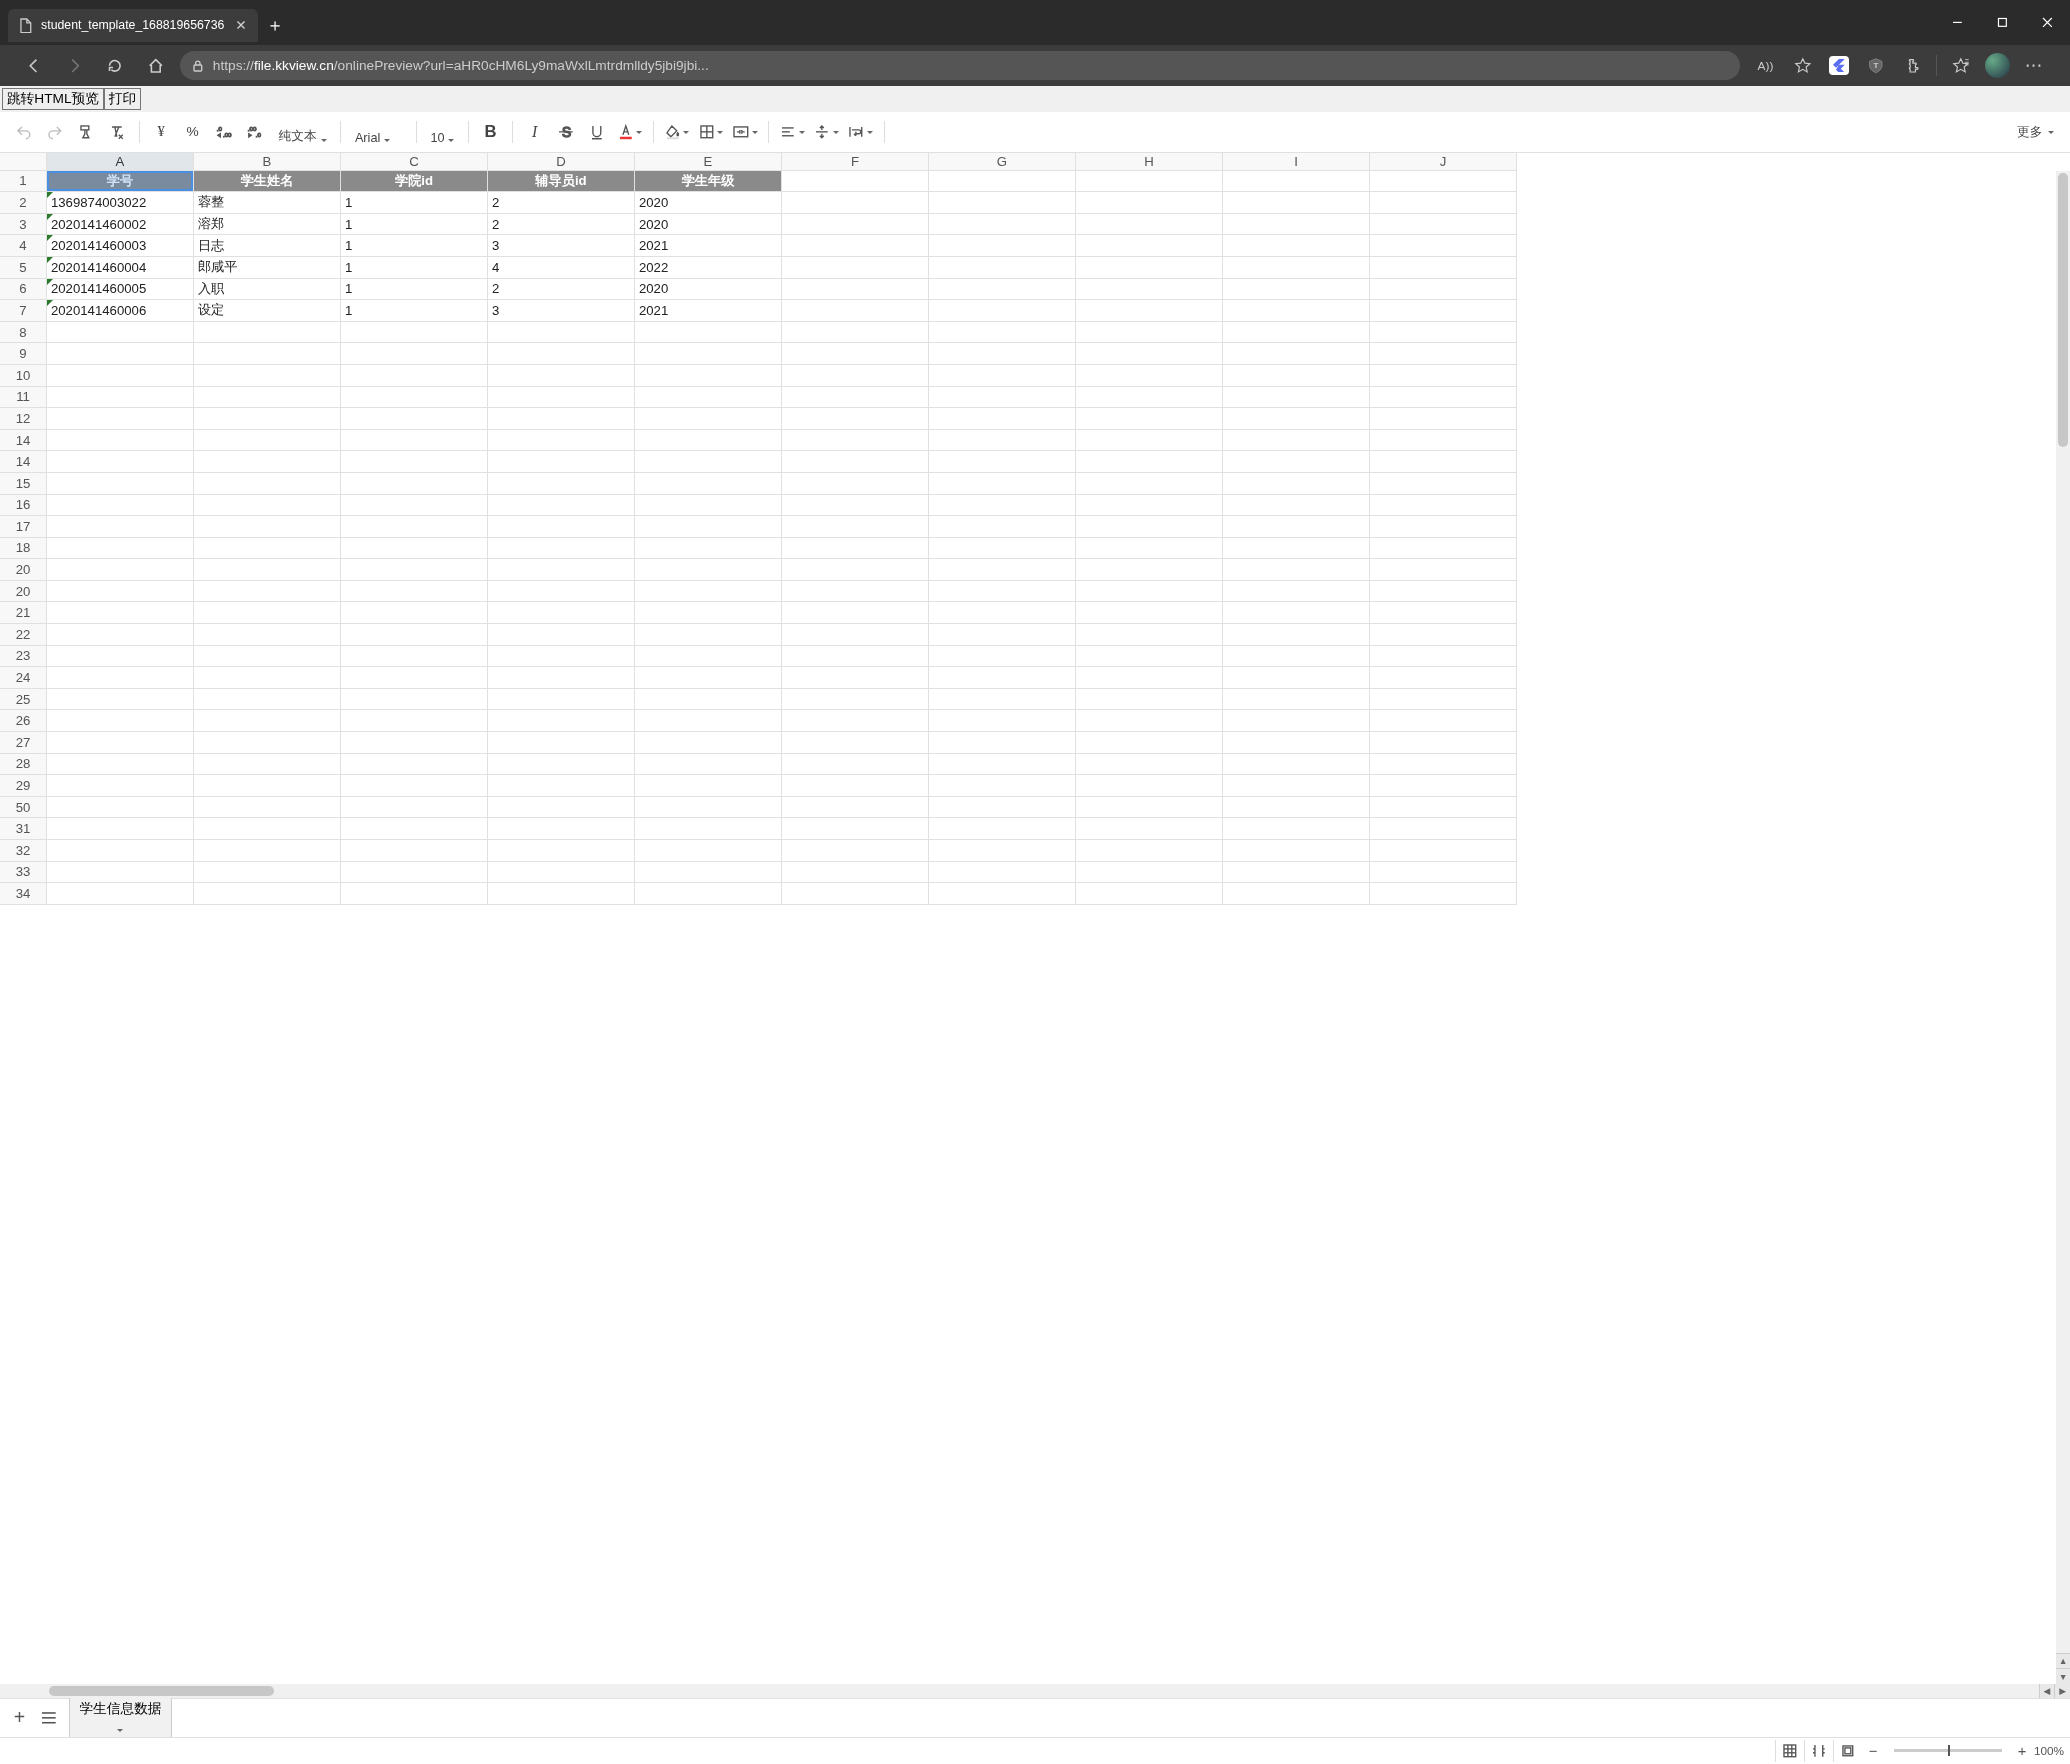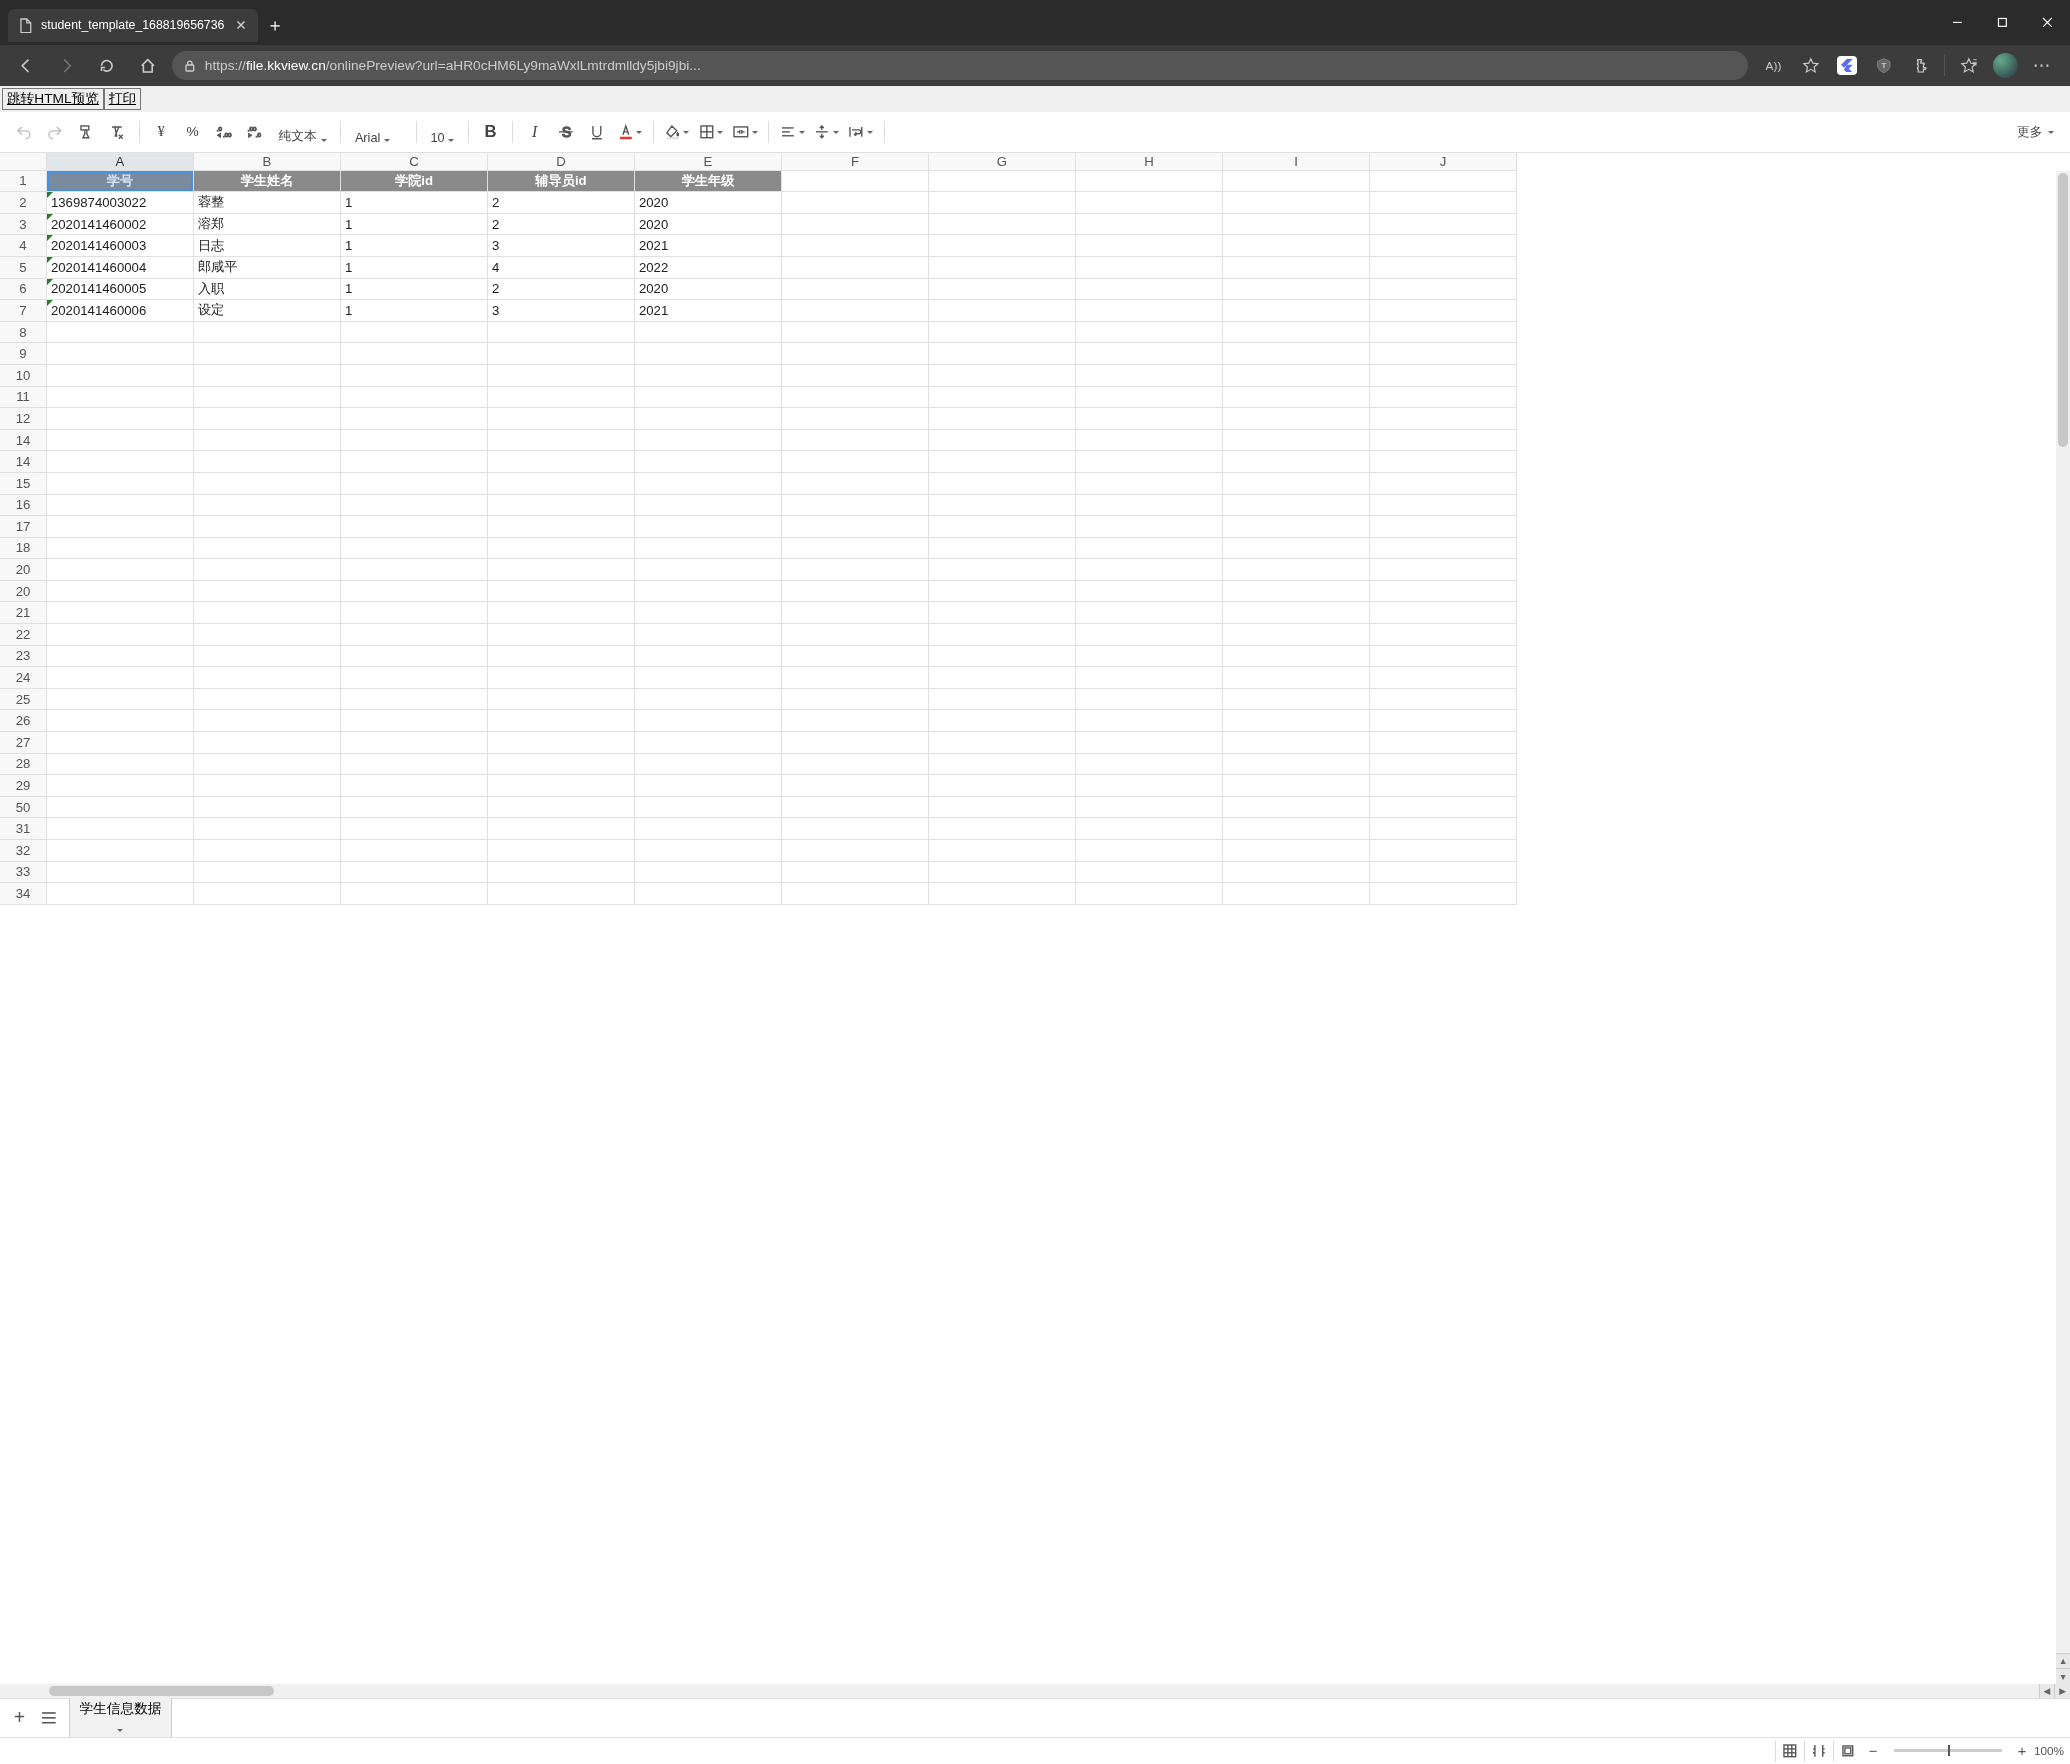--- a/index.html
+++ b/index.html
@@ -10,35 +10,35 @@
 .title-bar { height: 45px; background: #2b2b2b; display: flex; align-items: center; }
 .tab-strip { flex: 1; display: flex; align-items: center; padding: 5.9px 7.8px 0 7.8px; gap: 3.9px; }
 .tab { background: #3c3c3c; color: #fff; height: 33px; display: flex; align-items: center; padding: 0 7.8px 0 9.8px; border-radius: 5.9px 5.9px 0 0; min-width: 235px; gap: 7.8px; font-size: 12.3px; }
 .tab .file-icon { width: 15.7px; height: 15.7px; display: flex; align-items: center; justify-content: center; }
 .tab .file-icon svg { width: 13.7px; height: 15.7px; fill: none; stroke: #ccc; stroke-width: 1.3; }
 .tab-close { margin-left: auto; width: 17.6px; height: 17.6px; display: flex; align-items: center; justify-content: center; color: #ccc; font-size: 13.7px; border-radius: 2.9px; cursor: pointer; }
 .new-tab { color: #fff; font-size: 17.6px; width: 27.4px; height: 27.4px; display: flex; align-items: center; justify-content: center; cursor: pointer; border-radius: 3.9px; }
 .sys-buttons { display: flex; }
 .sys-btn { width: 45px; height: 35px; display: flex; align-items: center; justify-content: center; color: #fff; cursor: pointer; }
 
-.nav-bar { height: 41px; background: #3c3c3c; display: flex; align-items: center; padding: 0 8px; gap: 5.9px; }
+.nav-bar { height: 41px; background: #3c3c3c; display: flex; align-items: center; padding: 0 16px; gap: 5.9px; }
 .nav-btn { width: 35px; height: 31px; display: flex; align-items: center; justify-content: center; color: #ccc; border-radius: 3.9px; cursor: pointer; }
 .nav-btn svg { width: 17.6px; height: 17.6px; fill: none; stroke: currentColor; stroke-width: 1.8; }
 .url-wrap { flex: 1; display: flex; align-items: center; background: #555; height: 29px; border-radius: 14.7px; padding: 0 11.8px; gap: 7.8px; color: #ddd; font-size: 13.7px; }
 .url-wrap svg { width: 13.7px; height: 13.7px; fill: none; stroke: #ccc; stroke-width: 1.6; flex-shrink: 0; }
 .url-text { white-space: nowrap; overflow: hidden; text-overflow: ellipsis; color: #ccc; }
 .url-text .host { color: #fff; }
 .ext-icons { display: flex; align-items: center; gap: 5.9px; padding: 0 3.9px; }
 .ext-icon { width: 31px; height: 31px; display: flex; align-items: center; justify-content: center; color: #ccc; border-radius: 3.9px; cursor: pointer; }
 .ext-divider { width: 1px; height: 21.6px; background: #555; margin: 0 2px; }
 .avatar { width: 25.5px; height: 25.5px; border-radius: 50%; background: radial-gradient(circle at 30% 30%, #6a8, #234); }
 
 
 .page { flex: 1; background: #f0f0f0; display: flex; flex-direction: column; overflow: hidden; }
-.page-btns { padding: 2px 2px; display: flex; gap: 0; text-decoration: underline; }
+.page-btns { padding: 2px 2px; display: flex; gap: 0; }
 .page-btns button { font-size: 13.7px; padding: 1px 3.9px; background: #efefef; border: 1px solid #767676; }
 
 
 .ss-toolbar { background: #fff; border-bottom: 1px solid #e0e0e0; height: 41px; display: flex; align-items: center; padding: 0 9.8px; gap: 3.9px; font-size: 12.7px; color: #444; }
 .ss-tb-btn { min-width: 27.4px; height: 27.4px; display: flex; align-items: center; justify-content: center; border-radius: 2.9px; cursor: pointer; padding: 0 2.9px; gap: 2.9px; }
 .ss-tb-btn svg { width: 15.7px; height: 15.7px; fill: none; stroke: #555; stroke-width: 1.4; }
 .ss-sep { width: 1px; height: 21.6px; background: #ddd; margin: 0 3.9px; }
 .ss-sel { display: flex; align-items: flex-end; gap: 3.9px; padding: 0 5.9px; height: 25.5px; cursor: pointer; border-radius: 2.9px; }
 .caret { border: 3.9px solid transparent; border-top-color: #666; margin-top: 3.9px; }
 .more { margin-left: auto; display: flex; align-items: center; gap: 5.9px; padding: 0 5.9px; }

